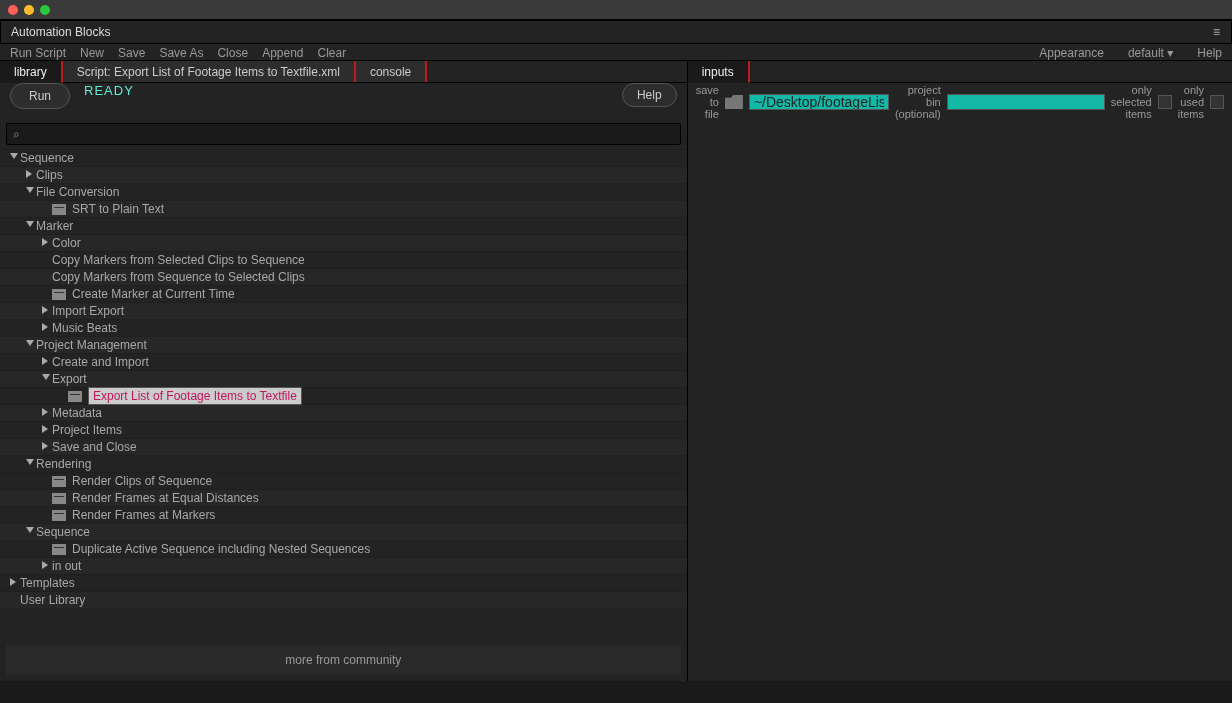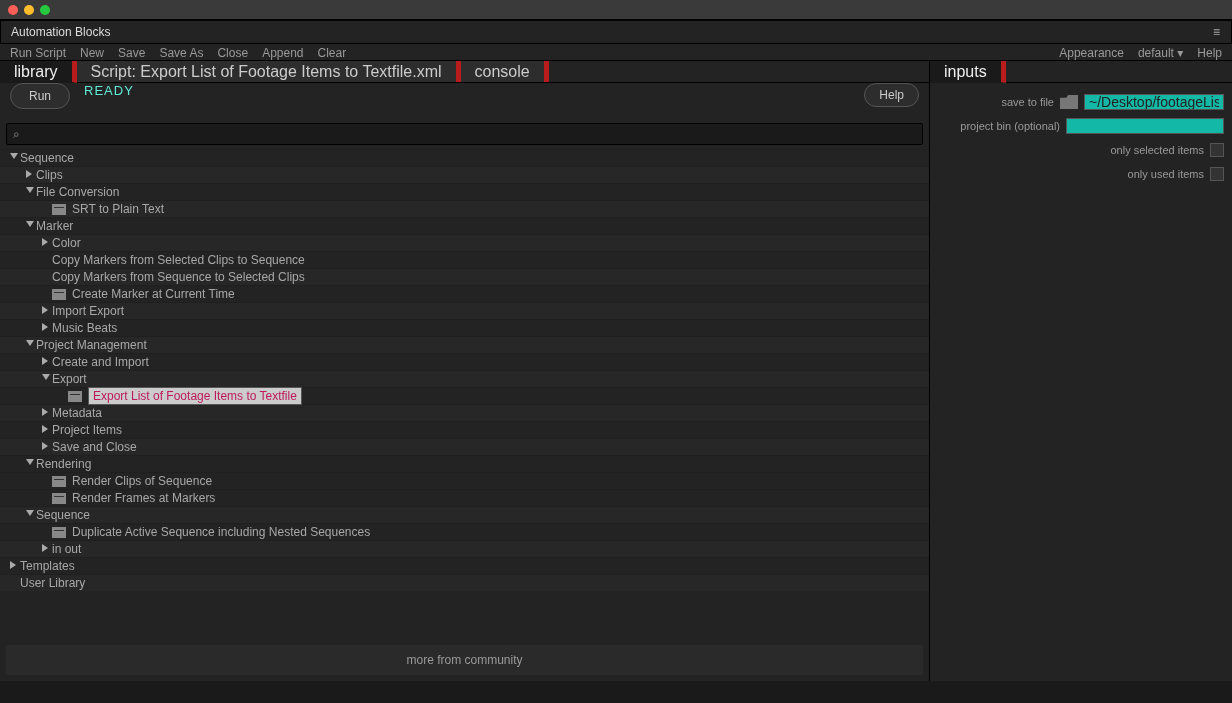--- a/index.html
+++ b/index.html
@@ -6,25 +6,25 @@
 html, body { width: 1232px; height: 703px; background: #1a1a1a; color: #aaa; overflow: hidden; }
 
 .titlebar { height: 20px; background: #3a3a3a; display: flex; align-items: center; padding-left: 8px; gap: 6px; border-bottom: 1px solid #000; }
 .traffic-dot { width: 10px; height: 10px; border-radius: 50%; }
 .tdr { background: #ff5f56; } .tdy { background: #ffbd2e; } .tdg { background: #27c93f; }
 
 .panel-header { height: 24px; background: #232323; border: 1px solid #000; display: flex; align-items: center; padding: 0 10px; color: #ddd; gap: 10px; }
 .hamburger { margin-left: auto; letter-spacing: 1px; color: #aaa; cursor: pointer; }
 
 .toolbar { height: 17px; background: #232323; display: flex; align-items: flex-end; padding: 0 10px; gap: 14px; color: #aaa; overflow: hidden; border-bottom: 1px solid #000;}
-.toolbar-right { margin-left: auto; display: flex; align-items: center; gap: 14px; }
+.toolbar-right { margin-left: auto; display: flex; align-items: center; gap: 24px; }
 .toolbar span { color: #999; cursor: pointer; white-space: nowrap; }
 
 .tabrow { height: 22px; background: #232323; display: flex; align-items: stretch; border-bottom: 1px solid #000; }
-.tab { display: flex; align-items: center; padding: 0 14px; color: #ccc; background: #2d2d2d; border-right: 5px solid #b91c1c; cursor: pointer; font-size: 16px; }
+.tab { display: flex; align-items: center; padding: 0 14px; color: #ccc; background: #2d2d2d; border-right: 2px solid #b91c1c; cursor: pointer; font-size: 12px; }
 .tab.active { background: #1a1a1a; border-bottom: 1px solid #1a1a1a; margin-bottom: -1px; color: #eee; }
 
 .main { display: flex; height: 620px; }
 .left { width: 930px; background: #232323; display: flex; flex-direction: column; border-right: 1px solid #000; }
 .right { flex: 1; background: #232323; display: flex; flex-direction: column; }
 
 .runrow { height: 40px; display: flex; align-items: flex-start; padding: 0 10px; gap: 14px; background:#232323;}
 .runbtn, .helpbtn { background: #2d2d2d; border: 1px solid #555; color: #ccc; border-radius: 18px; padding: 5px 18px; cursor: pointer; font-size: 12px; }
 .helpbtn { margin-left: auto; padding: 4px 14px; }
 .status { color: #5eead4; font-size: 13px; letter-spacing: 1px; }
@@ -38,21 +38,21 @@
 .row.alt { background: #272727; }
 .row .arrow { width: 12px; text-align: center; font-size: 9px; color: #aaa; }
 .row .ficon { width: 14px; height: 11px; background: #888; margin-right: 6px; display:inline-block; position:relative;}
 .row .ficon::after { content:""; position:absolute; top:3px; left:2px; right:2px; height:1px; background:#333;}
 .row .label { }
 .row.selected .label { background: #ccc; color: #be185d; padding: 1px 4px; border: 1px solid #555;}
 
 .morerow { height: 30px; display: flex; align-items: center; justify-content: center; color: #999; background: #2a2a2a; margin: 6px; border-radius:2px; cursor:pointer; }
 
 .right .tabrow { border-top: none; }
-.inputs-body { padding: 10px 8px; display: flex; flex-direction: column; gap: 6px; }
+.inputs-body { padding: 10px 8px; display: flex; flex-direction: row; gap: 6px; }
 .irow { display: flex; align-items: center; gap: 6px; height: 18px; }
 .irow .ilabel { flex: 1; text-align: right; color: #999; font-size: 11px; }
 .irow .foldericon { width: 18px; height: 14px; background:#777; clip-path: polygon(0 20%, 35% 20%, 45% 0, 100% 0, 100% 100%, 0 100%);}
 .irow input[type=text] { width: 140px; height: 16px; background: #14b8a6; border: 1px solid #555; font-size: 14px; padding: 0 4px; color:#222;}
 .irow .chk { width: 14px; height: 14px; background: #333; border: 1px solid #555; }
 
 svg.tri { width:8px; height:8px; }
 svg.tri polygon { fill:#aaa; }
 </style>
 </head>
@@ -229,20 +229,26 @@
               <polygon points="0,0 8,0 4,6"></polygon>
             </svg></span>
           <span class="label">Rendering</span>
         </div>
         <div class="row">
           <span style="width:40px"></span>
           <span class="arrow"></span>
           <span class="ficon"></span>
           <span class="label">Render Clips of Sequence</span>
         </div>
+        <div class="row alt">
+          <span style="width:40px"></span>
+          <span class="arrow"></span>
+          <span class="ficon"></span>
+          <span class="label">Render Frames at Equal Distances</span>
+        </div>
         <div class="row">
           <span style="width:40px"></span>
           <span class="arrow"></span>
           <span class="ficon"></span>
           <span class="label">Render Frames at Markers</span>
         </div>
         <div class="row alt">
           <span style="width:24px"></span>
           <span class="arrow"><svg class="tri">
               <polygon points="0,0 8,0 4,6"></polygon>

